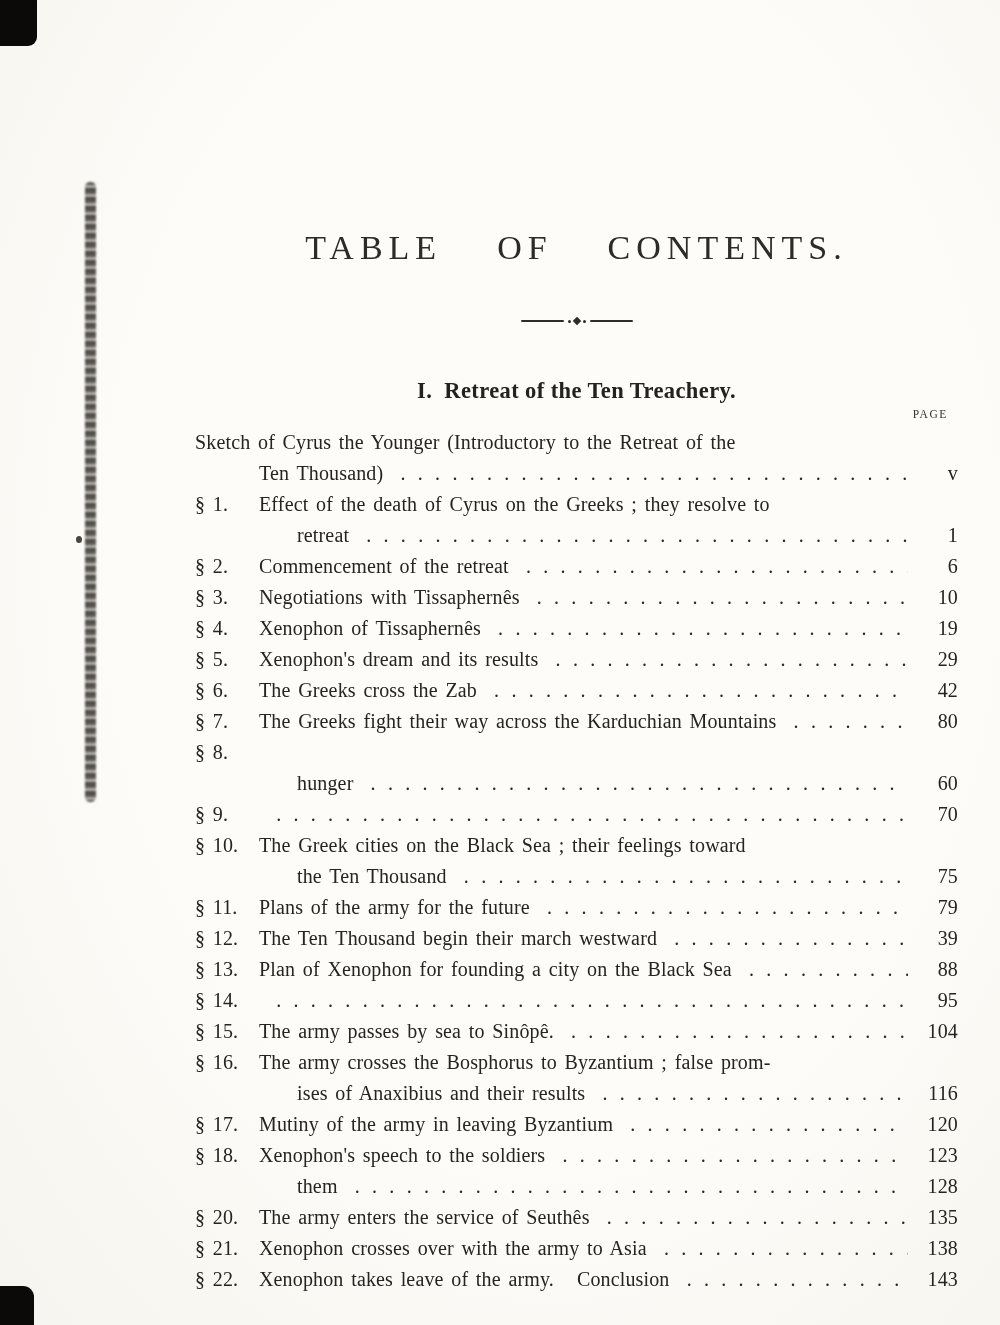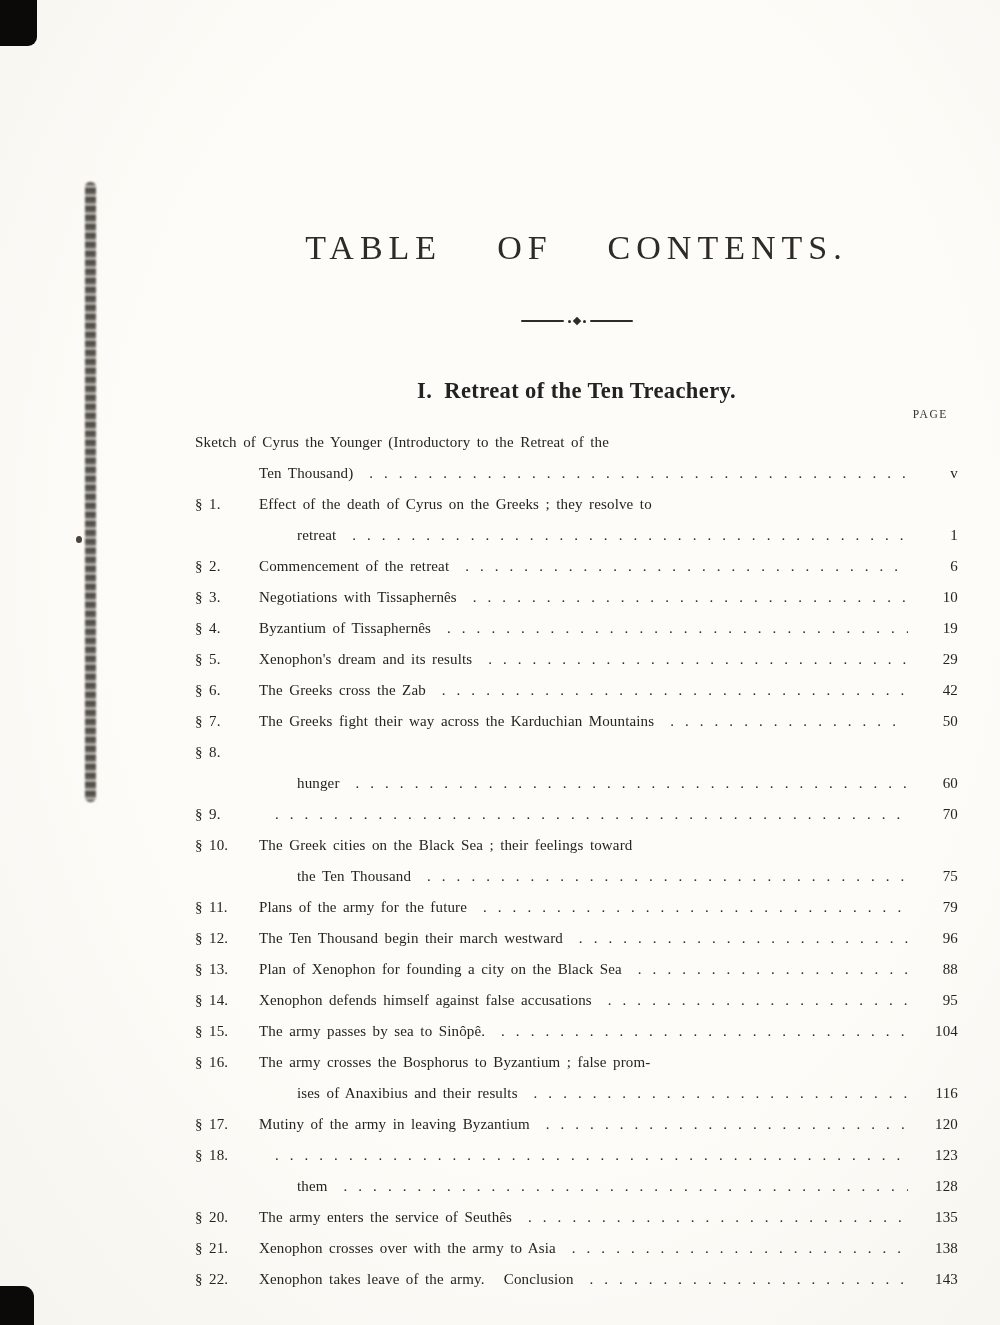--- a/index.html
+++ b/index.html
@@ -76,21 +76,21 @@
   .page-label {
     margin-top: 3px; padding-right: 10px;
     text-align: right;
     font-size: 11.5px; letter-spacing: 1.6px;
     color: #33312e;
   }
 
   #toc-list { margin-top: 7px; }
   .toc-line {
     display: flex; align-items: baseline;
-    font-size: 15px; line-height: 31px;
+    font-size: 20px; line-height: 31px;
     word-spacing: 2.5px; letter-spacing: 0.15px;
     color: #262421;
   }
   .sec-label { flex: 0 0 64px; white-space: pre; }
   .entry-text { flex: 0 0 auto; white-space: pre; }
   .toc-line.cont.deep .entry-text { padding-left: 38px; }
   .leader {
     flex: 1 1 auto; min-width: 0;
     overflow: hidden; white-space: pre;
     word-spacing: 7px; padding-left: 5px;
@@ -153,41 +153,41 @@
           <span class="pagenum">6</span>
         </div>
         <div class="toc-line">
           <span class="sec-label">§ 3.</span>
           <span class="entry-text">Negotiations with Tissaphernês</span>
           <span class="leader"> . . . . . . . . . . . . . . . . . . . . . . . . . . . . . . . . . . . . . . . . . . . . . . . . . . . . . . . . . . . .</span>
           <span class="pagenum">10</span>
         </div>
         <div class="toc-line">
           <span class="sec-label">§ 4.</span>
-          <span class="entry-text">Byzantium of Tissaphernês</span>
+          <span class="entry-text">Xenophon of Tissaphernês</span>
           <span class="leader"> . . . . . . . . . . . . . . . . . . . . . . . . . . . . . . . . . . . . . . . . . . . . . . . . . . . . . . . . . . . .</span>
           <span class="pagenum">19</span>
         </div>
         <div class="toc-line">
           <span class="sec-label">§ 5.</span>
           <span class="entry-text">Xenophon's dream and its results</span>
           <span class="leader"> . . . . . . . . . . . . . . . . . . . . . . . . . . . . . . . . . . . . . . . . . . . . . . . . . . . . . . . . . . . .</span>
           <span class="pagenum">29</span>
         </div>
         <div class="toc-line">
           <span class="sec-label">§ 6.</span>
           <span class="entry-text">The Greeks cross the Zab</span>
           <span class="leader"> . . . . . . . . . . . . . . . . . . . . . . . . . . . . . . . . . . . . . . . . . . . . . . . . . . . . . . . . . . . .</span>
           <span class="pagenum">42</span>
         </div>
         <div class="toc-line">
           <span class="sec-label">§ 7.</span>
           <span class="entry-text">The Greeks fight their way across the Karduchian Mountains</span>
           <span class="leader"> . . . . . . . . . . . . . . . . . . . . . . . . . . . . . . . . . . . . . . . . . . . . . . . . . . . . . . . . . . . .</span>
-          <span class="pagenum">50</span>
+          <span class="pagenum">80</span>
         </div>
         <div class="toc-line">
           <span class="sec-label">§ 8.</span>
         </div>
         <div class="toc-line cont deep">
           <span class="sec-label"></span>
           <span class="entry-text">hunger</span>
           <span class="leader"> . . . . . . . . . . . . . . . . . . . . . . . . . . . . . . . . . . . . . . . . . . . . . . . . . . . . . . . . . . . .</span>
           <span class="pagenum">60</span>
         </div>
@@ -209,31 +209,30 @@
         <div class="toc-line">
           <span class="sec-label">§ 11.</span>
           <span class="entry-text">Plans of the army for the future</span>
           <span class="leader"> . . . . . . . . . . . . . . . . . . . . . . . . . . . . . . . . . . . . . . . . . . . . . . . . . . . . . . . . . . . .</span>
           <span class="pagenum">79</span>
         </div>
         <div class="toc-line">
           <span class="sec-label">§ 12.</span>
           <span class="entry-text">The Ten Thousand begin their march westward</span>
           <span class="leader"> . . . . . . . . . . . . . . . . . . . . . . . . . . . . . . . . . . . . . . . . . . . . . . . . . . . . . . . . . . . .</span>
-          <span class="pagenum">96</span>
+          <span class="pagenum">39</span>
         </div>
         <div class="toc-line">
           <span class="sec-label">§ 13.</span>
           <span class="entry-text">Plan of Xenophon for founding a city on the Black Sea</span>
           <span class="leader"> . . . . . . . . . . . . . . . . . . . . . . . . . . . . . . . . . . . . . . . . . . . . . . . . . . . . . . . . . . . .</span>
           <span class="pagenum">88</span>
         </div>
         <div class="toc-line">
           <span class="sec-label">§ 14.</span>
-          <span class="entry-text">Xenophon defends himself against false accusations</span>
           <span class="leader"> . . . . . . . . . . . . . . . . . . . . . . . . . . . . . . . . . . . . . . . . . . . . . . . . . . . . . . . . . . . .</span>
           <span class="pagenum">95</span>
         </div>
         <div class="toc-line">
           <span class="sec-label">§ 15.</span>
           <span class="entry-text">The army passes by sea to Sinôpê.</span>
           <span class="leader"> . . . . . . . . . . . . . . . . . . . . . . . . . . . . . . . . . . . . . . . . . . . . . . . . . . . . . . . . . . . .</span>
           <span class="pagenum">104</span>
         </div>
         <div class="toc-line">
@@ -247,20 +246,21 @@
           <span class="pagenum">116</span>
         </div>
         <div class="toc-line">
           <span class="sec-label">§ 17.</span>
           <span class="entry-text">Mutiny of the army in leaving Byzantium</span>
           <span class="leader"> . . . . . . . . . . . . . . . . . . . . . . . . . . . . . . . . . . . . . . . . . . . . . . . . . . . . . . . . . . . .</span>
           <span class="pagenum">120</span>
         </div>
         <div class="toc-line">
           <span class="sec-label">§ 18.</span>
+          <span class="entry-text">Xenophon's speech to the soldiers</span>
           <span class="leader"> . . . . . . . . . . . . . . . . . . . . . . . . . . . . . . . . . . . . . . . . . . . . . . . . . . . . . . . . . . . .</span>
           <span class="pagenum">123</span>
         </div>
         <div class="toc-line cont deep">
           <span class="sec-label"></span>
           <span class="entry-text">them</span>
           <span class="leader"> . . . . . . . . . . . . . . . . . . . . . . . . . . . . . . . . . . . . . . . . . . . . . . . . . . . . . . . . . . . .</span>
           <span class="pagenum">128</span>
         </div>
         <div class="toc-line">

